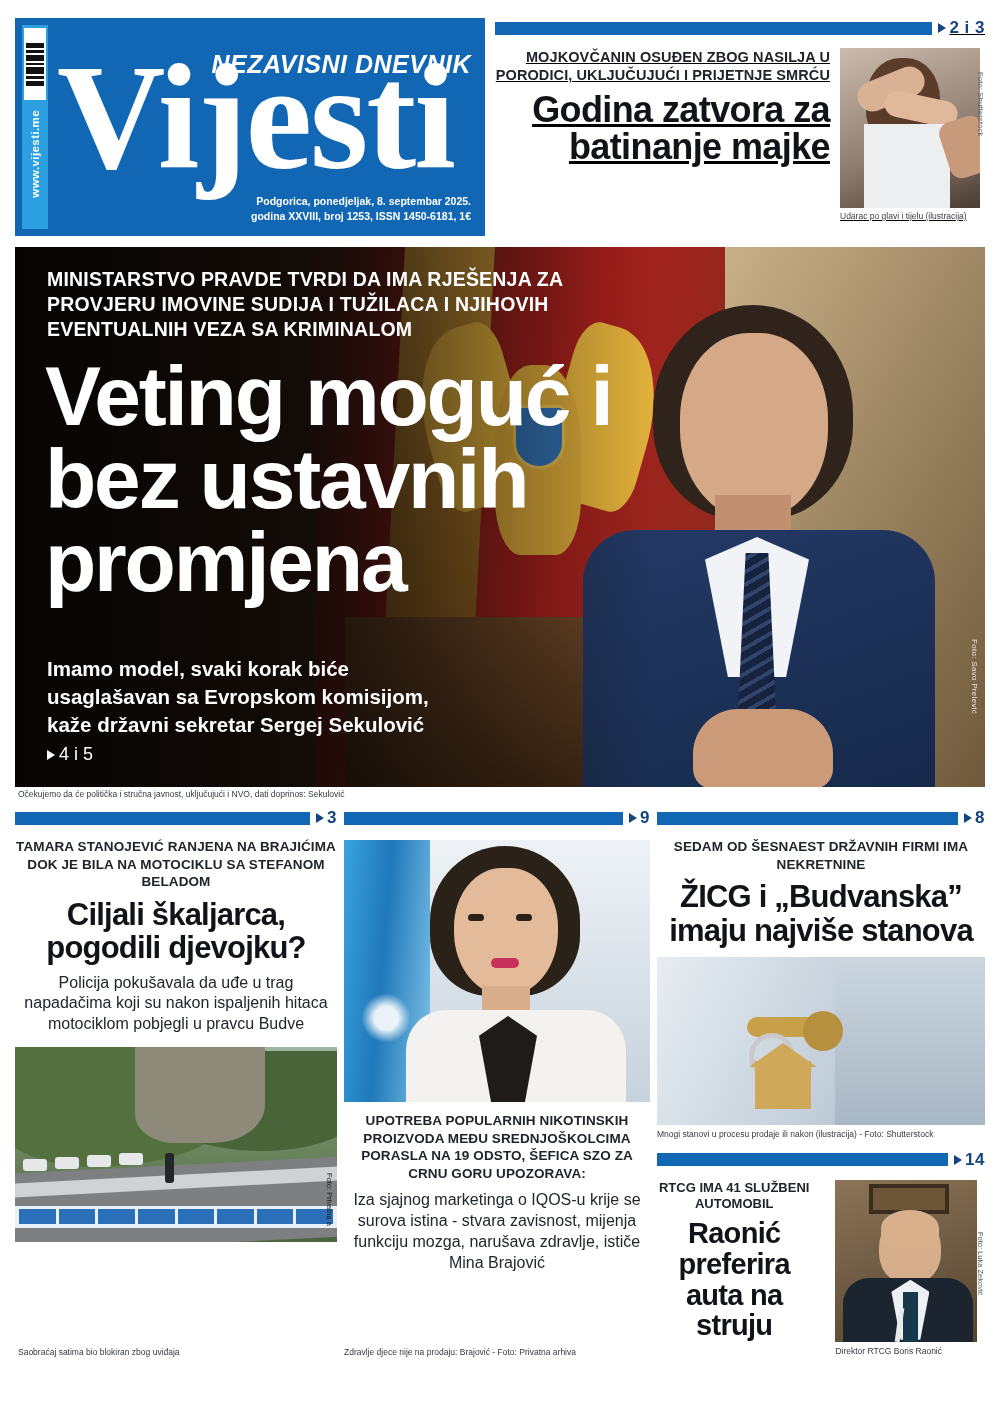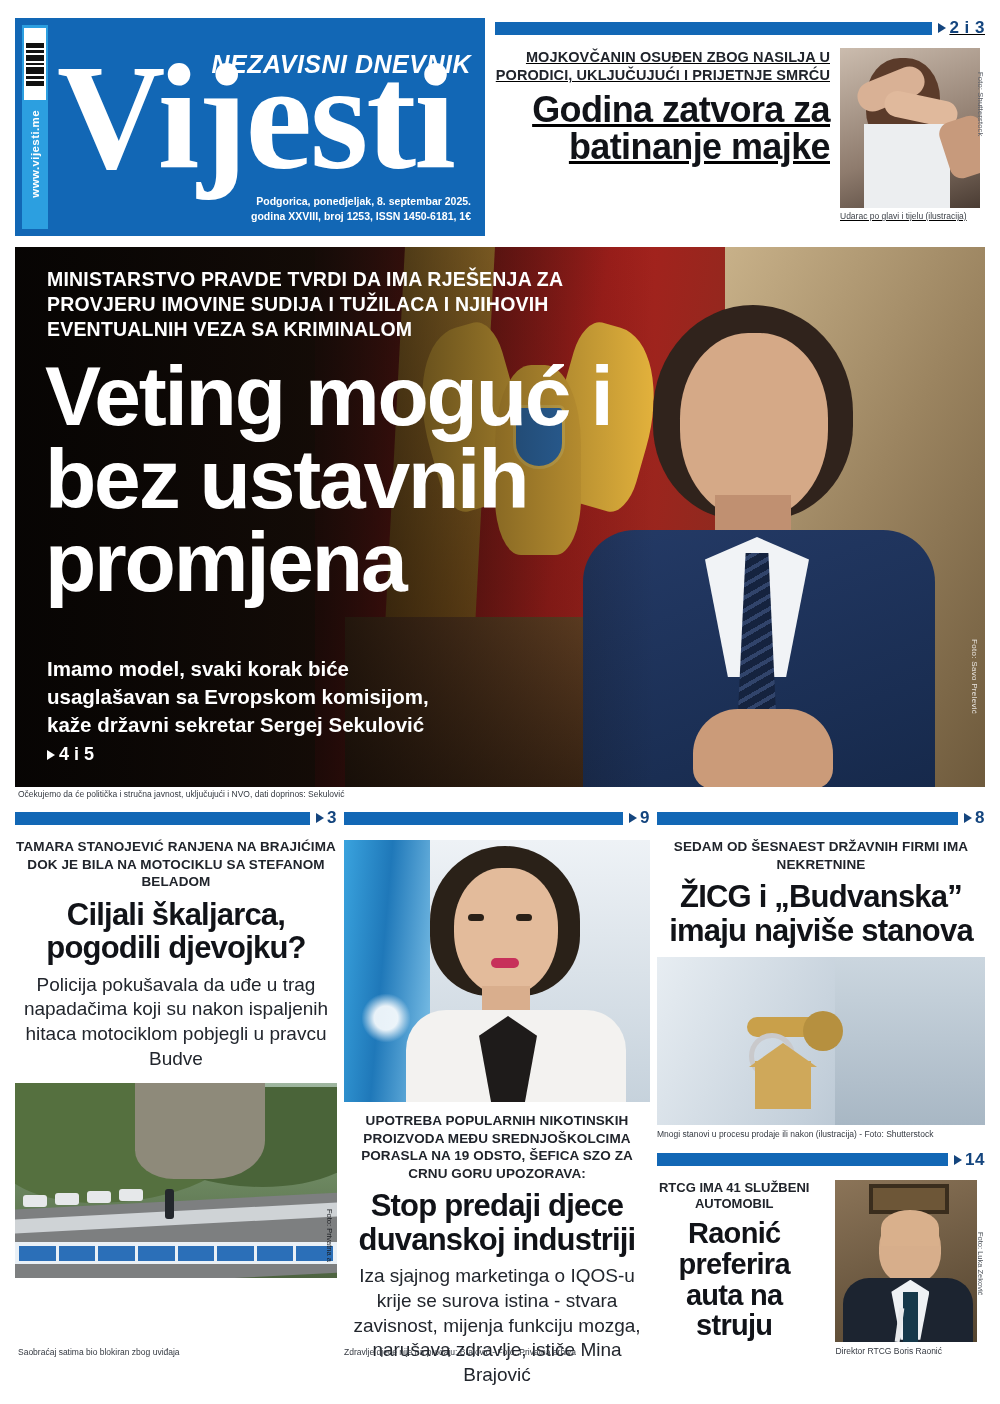--- a/index.html
+++ b/index.html
@@ -124,21 +124,21 @@
   .lead-head {
     position:absolute; left: 30px; top: 108px; width: 620px;
     color:#fff; font-size: 84px; font-weight: 800; line-height: .99; letter-spacing:-2.2px;
   }
   .lead-deck {
     position:absolute; left: 32px; top: 408px; width: 400px;
     color:#fff; font-size: 20.5px; font-weight: 700; line-height: 1.36;
   }
   .lead-page {
     position:absolute; left: 32px; bottom: 22px;
-    color:#fff; font-size: 18px; font-weight: 700; display:flex; align-items:center; gap:4px;
+    color:#fff; font-size: 18px; font-weight: 400; display:flex; align-items:center; gap:4px;
   }
   .lead-page .tri { border-left-color:#fff; }
   .lead-credit {
     position:absolute; right: 6px; top: 392px; writing-mode: vertical-rl;
     color:#e8e4df; font-size: 8px; letter-spacing:.3px;
   }
   .lead-cap {
     position:absolute; left: 18px; top: 789px; font-size: 8.5px; color:#343941;
   }
 
@@ -150,21 +150,21 @@
 
   .sec-kicker {
     font-size: 13.5px; font-weight: 700; color:#20242b; line-height:1.3;
     text-align:center; margin-top: 10px; letter-spacing:.1px;
   }
   .sec-head {
     font-size: 31px; font-weight: 800; color:#111318; line-height: 1.08;
     text-align:center; margin-top: 7px; letter-spacing:-.8px;
   }
   .sec-deck {
-    font-size: 19px; font-weight: 400; color:#22262d; line-height: 1.3;
+    font-size: 16px; font-weight: 400; color:#22262d; line-height: 1.3;
     text-align:center; margin-top: 8px;
   }
   .cap { font-size: 8.5px; color:#343941; margin-top: 4px; line-height:1.25; }
 
   
   .photoL { position:relative; width: 322px; height: 195px; margin-top: 12px; overflow:hidden; background:#6f7a5c; }
   .pl-sky { position:absolute; inset:0; background: linear-gradient(180deg,#9fb6a0,#6f8a63 45%,#4d6340); }
   .pl-hill { position:absolute; left:-20px; top: 0; width: 250px; height: 120px; background:#55703f; border-radius: 0 0 60% 40%; }
   .pl-hill2 { position:absolute; right:-30px; top: 4px; width: 220px; height: 100px; background:#4a6439; border-radius:0 0 50% 55%; }
   .pl-rock { position:absolute; left: 120px; top: 0; width: 130px; height: 96px; background:#8e8a7a; border-radius: 0 0 40% 30%; }
@@ -370,21 +370,20 @@
       <div class="pm-hair"></div>
         <div class="pm-face"></div>
       <div class="pm-eyeL"></div>
         <div class="pm-eyeR"></div>
         <div class="pm-lip"></div>
       <div class="pm-neck"></div>
         <div class="pm-jacket"></div>
         <div class="pm-inner"></div>
     </div>
     <div class="sec-kicker">UPOTREBA POPULARNIH NIKOTINSKIH PROIZVODA MEĐU SREDNJOŠKOLCIMA PORASLA NA 19 ODSTO, ŠEFICA SZO ZA CRNU GORU UPOZORAVA:</div>
-    <div class="sec-head">Stop predaji djece duvanskoj industriji</div>
     <div class="sec-deck">Iza sjajnog marketinga o IQOS-u krije se surova istina - stvara zavisnost, mijenja funkciju mozga, narušava zdravlje, ističe Mina Brajović</div>
   </div>
 
   <div class="col colR">
     <div class="bluebar-row">
       <div class="bluebar"></div>
       <div class="pagenum">
         <span class="tri"></span>
         <span>8</span>
       </div>

